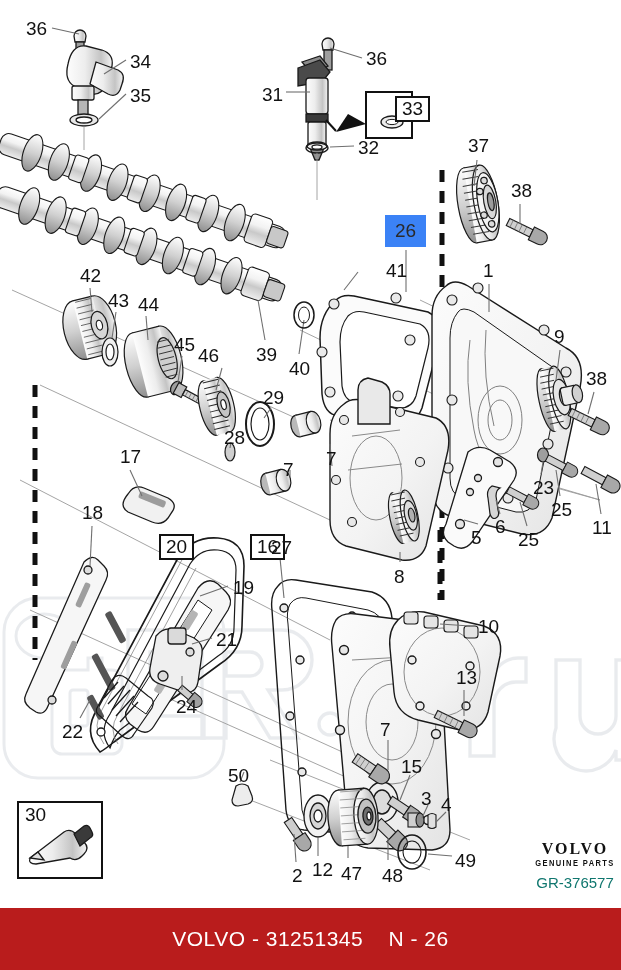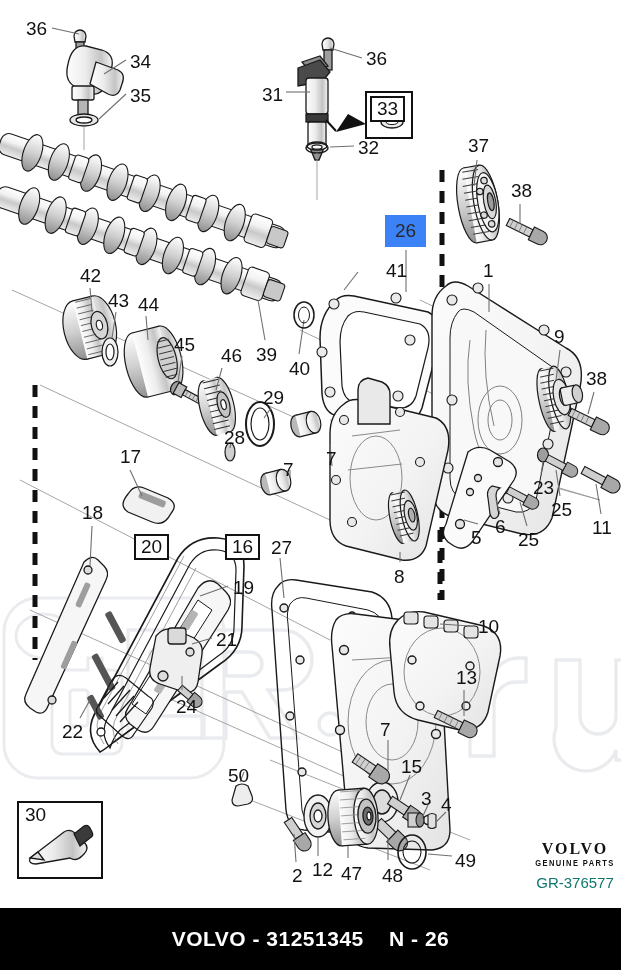--- a/index.html
+++ b/index.html
@@ -36,20 +36,21 @@
     font-size: 19px;
     color: #121212;
     line-height: 1;
     white-space: nowrap;
     letter-spacing: 0px;
   }
   .callout.boxed {
     border: 2px solid #121212;
     padding: 1px 5px 2px 5px;
     background: #ffffff;
+    margin-left: 25px;
   }
   .callout.highlight {
     background: #F4827D;
     padding: 6px 10px 7px 10px;
     color: #2a2a2a;
   }
   
   #brand {
     position: absolute;
     right: 17px;
@@ -814,21 +815,21 @@
         <div class="callout highlight" style="left: 385px; top: 215px; background: #3b82f6;">26</div>
         <div class="callout" style="left: 483px; top: 261px;">1</div>
         <div class="callout" style="left: 362px; top: 261px; margin-left: 24px;">41</div>
         <div class="callout" style="left: 80px; top: 266px;">42</div>
         <div class="callout" style="left: 108px; top: 291px;">43</div>
         <div class="callout" style="left: 138px; top: 295px;">44</div>
         <div class="callout" style="left: 554px; top: 327px;">9</div>
         <div class="callout" style="left: 174px; top: 335px;">45</div>
         <div class="callout" style="left: 256px; top: 345px;">39</div>
         <div class="callout" style="left: 289px; top: 359px;">40</div>
-        <div class="callout" style="left: 221px; top: 346px;">46</div>
+        <div class="callout" style="left: 198px; top: 346px;">46</div>
         <div class="callout" style="left: 586px; top: 369px;">38</div>
         <div class="callout" style="left: 263px; top: 388px; text-align: center;">29</div>
         <div class="callout" style="left: 224px; top: 428px;">28</div>
         <div class="callout" style="left: 120px; top: 447px;">17</div>
         <div class="callout" style="left: 326px; top: 449px;">7</div>
         <div class="callout" style="left: 283px; top: 460px;">7</div>
         <div class="callout" style="left: 533px; top: 478px;">23</div>
         <div class="callout" style="left: 551px; top: 500px;">25</div>
         <div class="callout" style="left: 592px; top: 518px;">11</div>
         <div class="callout" style="left: 82px; top: 503px;">18</div>
@@ -859,17 +860,17 @@
       </div>
 
     <div id="brand">
       <div id="brand-volvo">VOLVO</div>
       <div id="brand-genuine">GENUINE PARTS</div>
       <div id="brand-ref">GR-376577</div>
     </div>
 
   </div>
 
-  <div id="bottom-bar" style="background: #000000; font-weight: bold;">
+  <div id="bottom-bar" style="background: #b91c1c;">
     <span id="bottom-bar-text" style="color: rgb(255, 255, 255);">VOLVO - 31251345    N - 26</span>
   </div>
 
 </div>
 
 </body></html>

